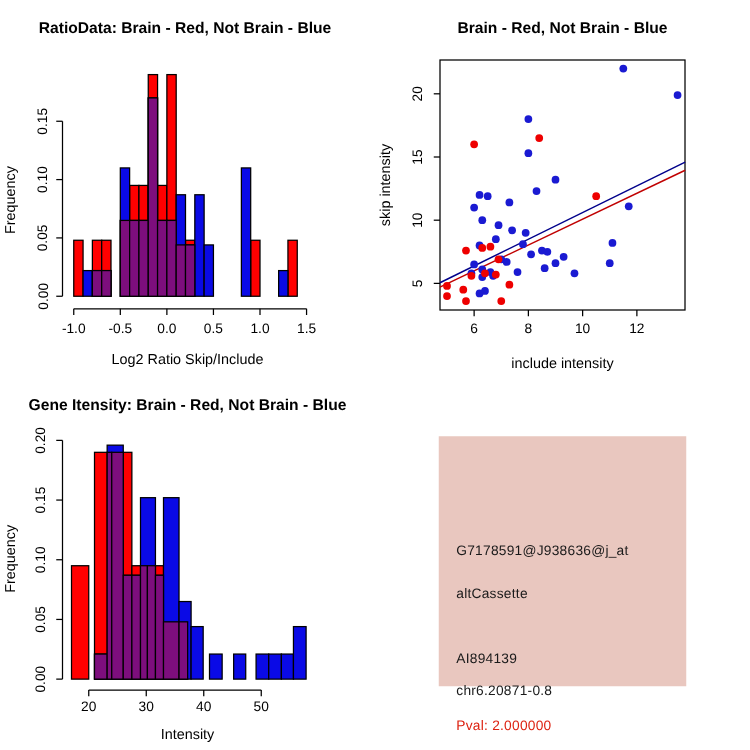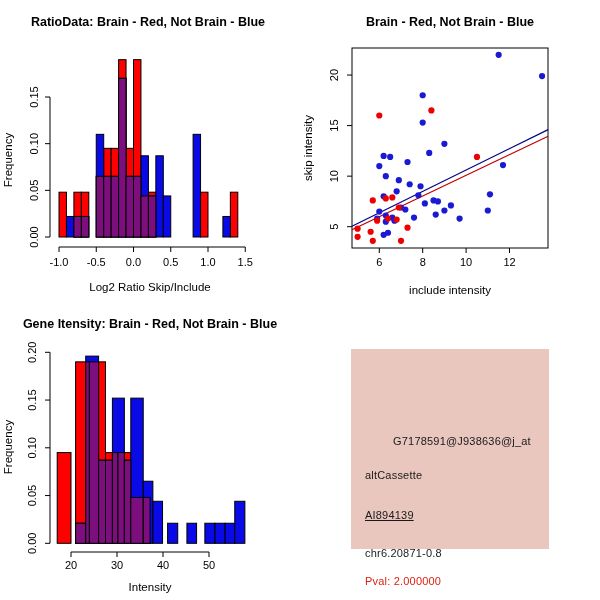--- a/index.html
+++ b/index.html
@@ -213,20 +213,20 @@
       <rect x="105.5" y="160.21500000000003" width="6.900000000000006" height="83.08499999999998" fill="#7d0e7d" stroke="#000" stroke-width="1"></rect>
       <rect x="112.4" y="152.57500000000002" width="5.519999999999982" height="90.725" fill="#7d0e7d" stroke="#000" stroke-width="1"></rect>
       <rect x="117.91999999999999" y="152.57500000000002" width="6.440000000000012" height="90.725" fill="#7d0e7d" stroke="#000" stroke-width="1"></rect>
       <rect x="124.36" y="160.21500000000003" width="6.440000000000012" height="83.08499999999998" fill="#7d0e7d" stroke="#000" stroke-width="1"></rect>
       <rect x="130.8" y="197.46" width="12.420000000000016" height="45.84" fill="#7d0e7d" stroke="#000" stroke-width="1"></rect>
       <rect x="143.22000000000003" y="197.46" width="6.899999999999977" height="45.84" fill="#7d0e7d" stroke="#000" stroke-width="1"></rect>
     </svg>
 
   <div id="q-br" class="quad">
     <div id="info-box" style="background: rgb(233, 199, 191);">
-      <div class="info-line" style="top: 86px; color: rgb(26, 26, 26); margin-left: 28px;">G7178591@J938636@j_at</div>
+      <div class="info-line" style="top: 86px; color: rgb(26, 26, 26);">G7178591@J938636@j_at</div>
       <div class="info-line" style="top: 120px; color: rgb(26, 26, 26);">altCassette</div>
-      <div class="info-line" style="top: 160px; color: rgb(26, 26, 26); text-decoration: underline;">AI894139</div>
+      <div class="info-line" style="top: 172px; color: rgb(26, 26, 26);">AI894139</div>
       <div class="info-line" style="top: 198px; color: rgb(26, 26, 26);">chr6.20871-0.8</div>
       <div class="info-line" id="pval-line" style="top: 226px; color: rgb(221, 34, 17); text-align: right;">Pval: 2.000000</div>
     </div>
   </div>
 </div>
 
 </body></html>

